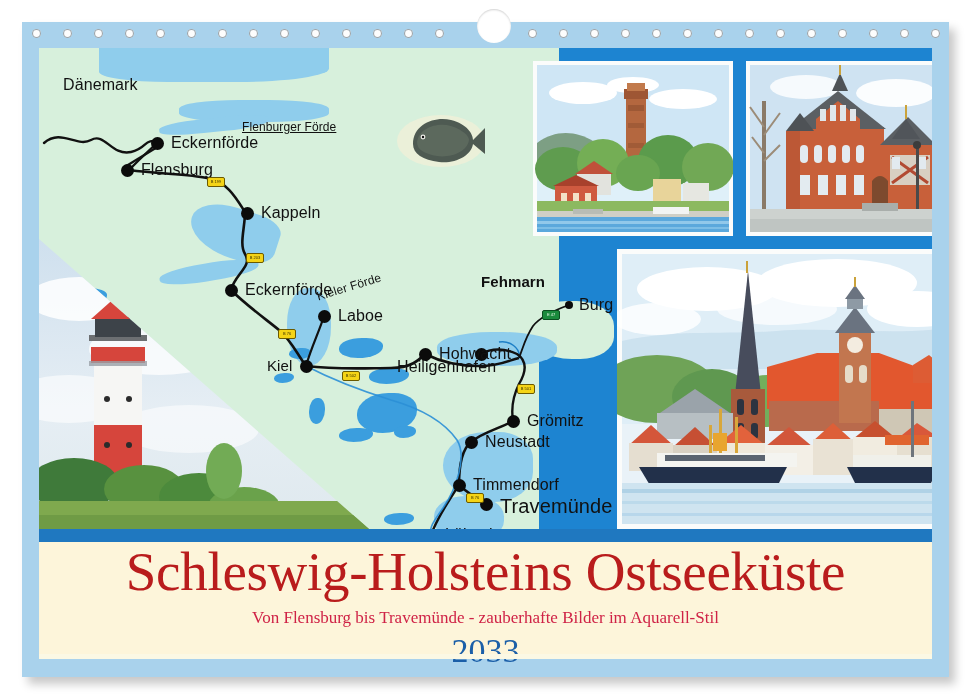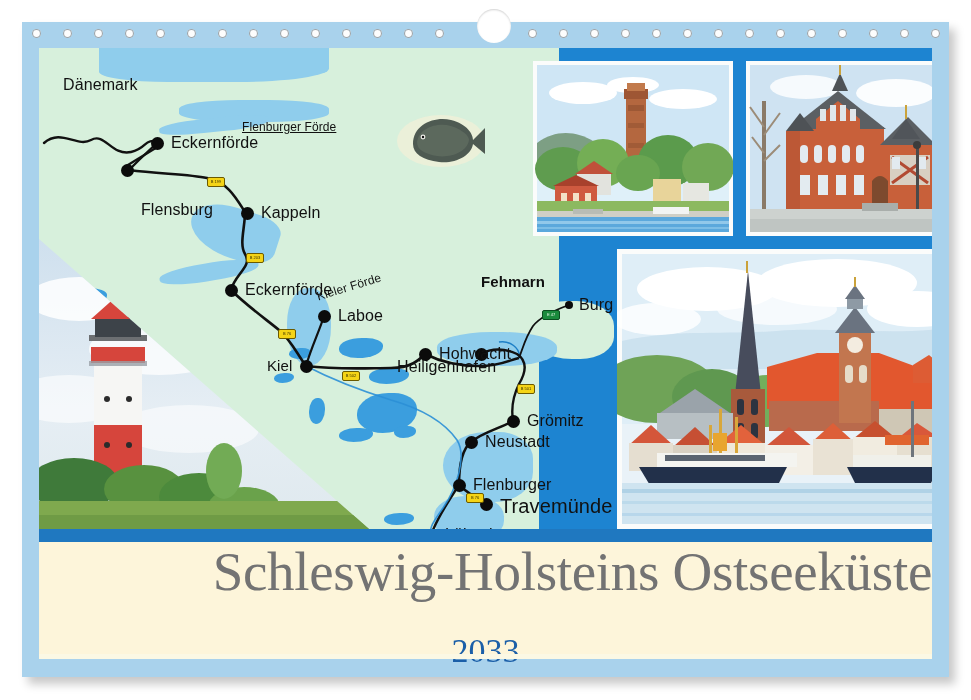--- a/index.html
+++ b/index.html
@@ -77,22 +77,22 @@
     overflow:hidden;
   }
 
   
   .blueband{position:absolute;left:17px;top:507px;width:893px;height:13px;background:#1f78c0;}
   .titlepanel{
     position:absolute;left:17px;top:520px;width:893px;height:112px;
     background:#fdf5da;
   }
   .title{
-    position:absolute;left:0;top:-2px;width:893px;text-align:right;
-    font-family:"Liberation Serif", serif;font-size:55px;color:#737373;
+    position:absolute;left:0;top:-2px;width:893px;text-align:center;
+    font-family:"Liberation Serif", serif;font-size:55px;color:#b91c1c;
     letter-spacing:-0.3px;
   }
   .subtitle{
     position:absolute;left:0;top:66px;width:893px;text-align:center;
     font-family:"Liberation Serif", serif;font-size:17px;color:#cf2246;
   }
   .yeartxt{
     position:absolute;left:0;top:90px;width:893px;text-align:center;
     font-family:"Liberation Serif", serif;font-size:34px;color:#1b5fa8;
   }
@@ -192,41 +192,41 @@
 
         <div class="mlabel" style="left:24px;top:28px;font-size:16px;">Dänemark</div>
         <div class="mlabel fjordlbl" style="left:203px;top:72px;text-decoration:underline;">Flenburger Förde</div>
         <div class="mlabel fjordlbl" style="left:276px;top:242px;transform:rotate(-17deg);transform-origin:left top;">Kieler Förde</div>
         <div class="mlabel" style="left:442px;top:225px;font-size:15px;font-weight:bold;">Fehmarn</div>
 
         <div id="cities-layer">
             <div class="dot" style="left: 111.5px; top: 88.5px;"></div>
             <div class="mlabel" style="left: 132px; top: 86px; font-size: 16px;">Eckernförde</div>
             <div class="dot" style="left: 81.5px; top: 115.5px;"></div>
-            <div class="mlabel" style="left: 102px; top: 113px; font-size: 16px; margin-top: 40px;">Flensburg</div>
+            <div class="mlabel" style="left: 102px; top: 113px; font-size: 16px;">Flensburg</div>
             <div class="dot" style="left: 201.5px; top: 158.5px;"></div>
             <div class="mlabel" style="left: 222px; top: 156px; font-size: 16px;">Kappeln</div>
             <div class="dot" style="left: 185.5px; top: 235.5px;"></div>
             <div class="mlabel" style="left: 206px; top: 233px; font-size: 16px;">Eckernförde</div>
             <div class="dot" style="left: 278.5px; top: 261.5px;"></div>
             <div class="mlabel" style="left: 299px; top: 259px; font-size: 16px;">Laboe</div>
             <div class="dot" style="left: 260.5px; top: 311.5px;"></div>
             <div class="mlabel" style="left: 228px; top: 309px; font-size: 15px;">Kiel</div>
             <div class="dot" style="left: 435.5px; top: 299.5px;"></div>
             <div class="mlabel" style="left: 358px; top: 267px; font-size: 16px; margin-top: 43px;">Heiligenhafen</div>
             <div class="dot" style="left: 379.5px; top: 299.5px;"></div>
             <div class="mlabel" style="left: 400px; top: 297px; font-size: 16px;">Hohwacht</div>
             <div class="dot sm" style="left: 526px; top: 253px;"></div>
             <div class="mlabel" style="left: 540px; top: 248px; font-size: 16px;">Burg</div>
             <div class="dot" style="left: 467.5px; top: 366.5px;"></div>
             <div class="mlabel" style="left: 488px; top: 364px; font-size: 16px;">Grömitz</div>
             <div class="dot" style="left: 425.5px; top: 387.5px;"></div>
             <div class="mlabel" style="left: 446px; top: 385px; font-size: 16px;">Neustadt</div>
             <div class="dot" style="left: 413.5px; top: 430.5px;"></div>
-            <div class="mlabel" style="left: 434px; top: 428px; font-size: 16px;">Flenburger</div>
+            <div class="mlabel" style="left: 434px; top: 428px; font-size: 16px;">Timmendorf</div>
             <div class="dot" style="left: 440.5px; top: 449.5px;"></div>
             <div class="mlabel" style="left: 461px; top: 447px; font-size: 20px;">Travemünde</div>
             <div class="dot" style="left: 385.5px; top: 480.5px;"></div>
             <div class="mlabel" style="left: 406px; top: 478px; font-size: 16px;">Lübeck</div>
           </div>
 
         <div id="shields-layer">
             <div class="shield" style="left: 168px; top: 129px;">B 199</div>
             <div class="shield" style="left: 207px; top: 205px;">B 203</div>
             <div class="shield" style="left: 239px; top: 281px;">B 76</div>
@@ -469,19 +469,20 @@
             <rect x="5" y="264" width="319" height="3" fill="#aed2e8" opacity="0.7"></rect>
           </svg>
         </div>
 
       </div>
 
       <div class="blueband"></div>
 
       <div class="titlepanel">
         <div class="title">Schleswig-Holsteins Ostseeküste</div>
+        <div class="subtitle">Von Flensburg bis Travemünde - zauberhafte Bilder im Aquarell-Stil</div>
         <div class="yeartxt">2033</div>
       </div>
       <div class="bottom-strip"></div>
 
     </div>
   </div>
 </div>
 
 </body></html>

